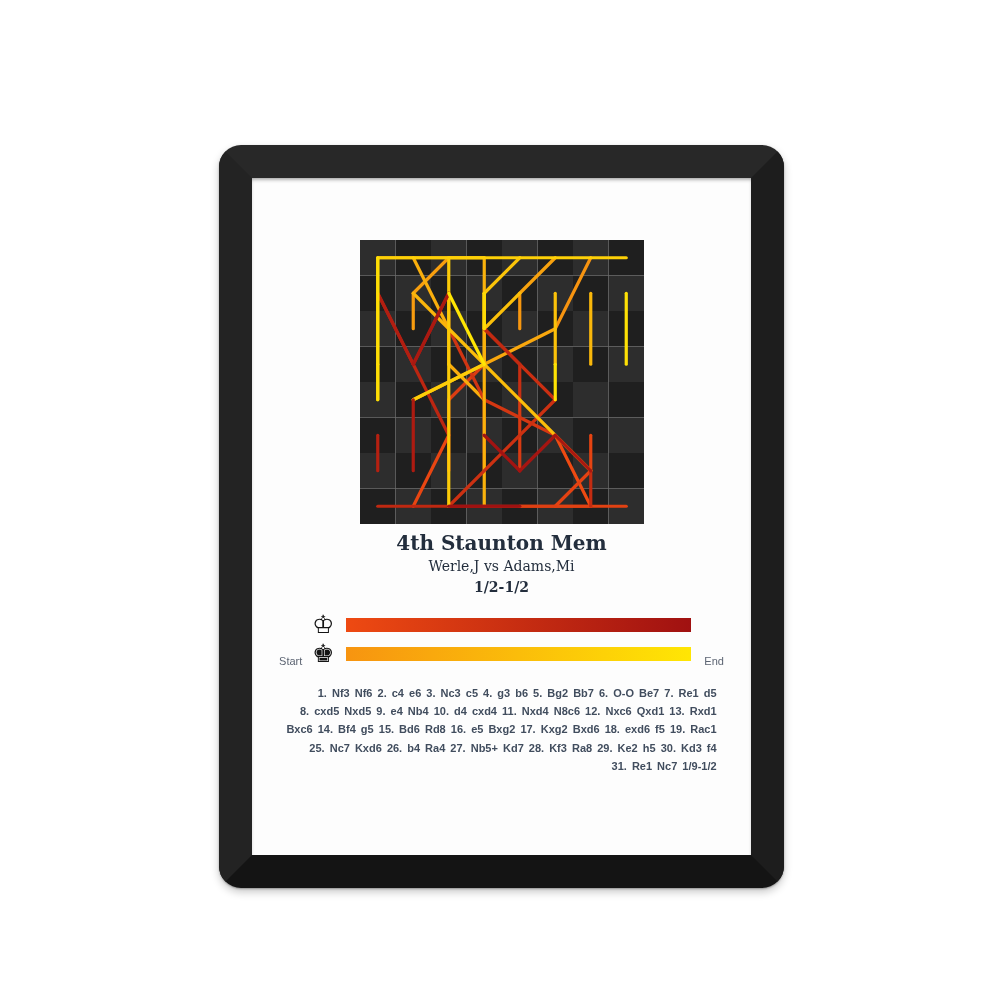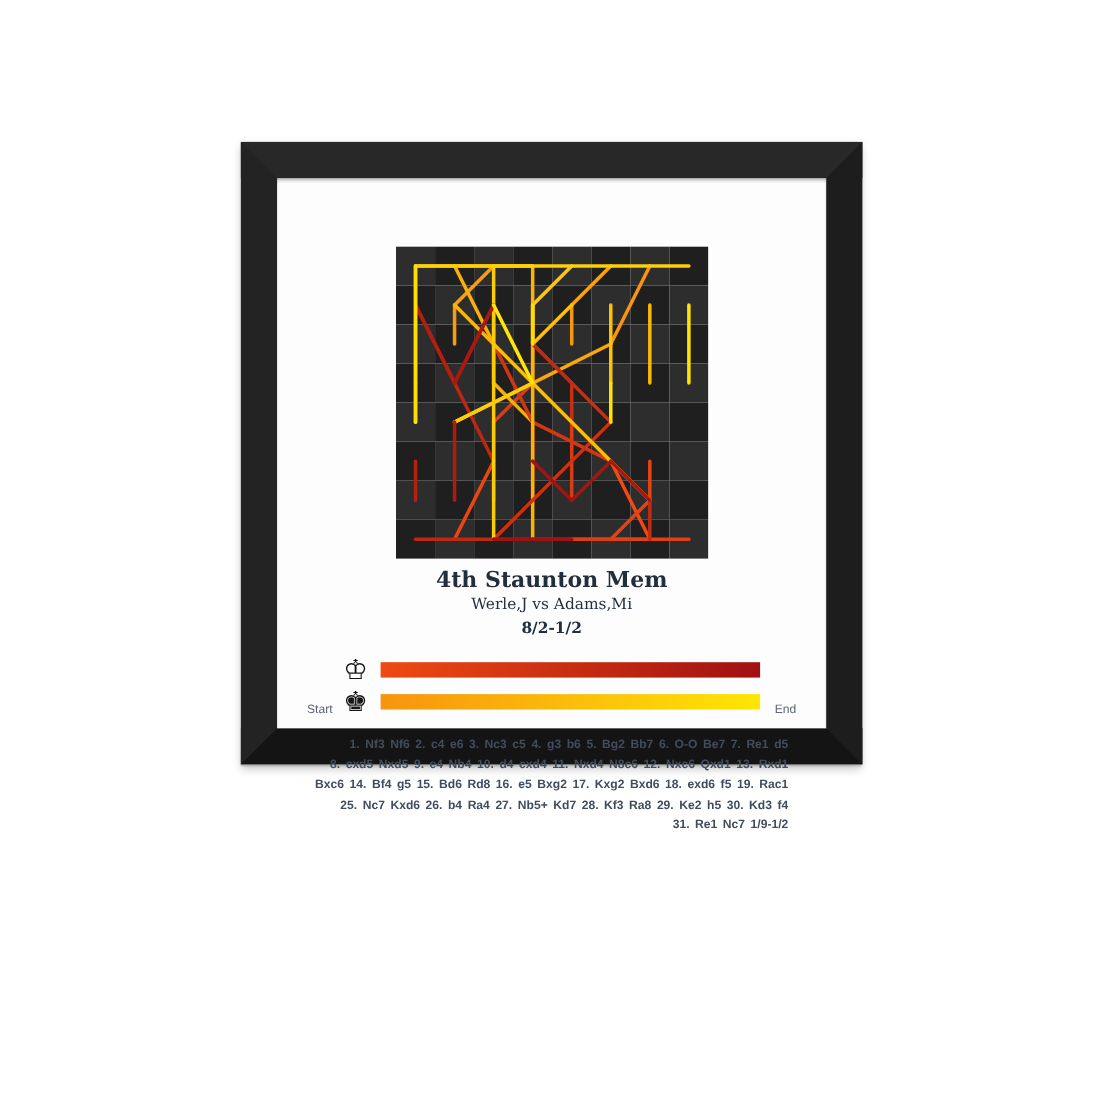--- a/index.html
+++ b/index.html
@@ -1,25 +1,26 @@
 <!DOCTYPE html>
 <html><head>
 <meta charset="utf-8">
 <style>
   * { margin:0; padding:0; box-sizing:border-box; }
   html,body { width:1000px; height:1000px; background:#ffffff; font-family:"Liberation Sans", sans-serif; }
   .scene { position:relative; width:1000px; height:1000px; background:#ffffff; overflow:hidden; }
 
   
   .frame {
-    position:absolute; left:219px; top:129px; width:565px; height:566px;
+    position:absolute; left:219px; top:145px; width:565px; height:743px;
     border-style:solid; border-width:33px;
     border-color:#282828 #1d1d1d #141414 #232323;
     background:#ffffff;
     box-shadow: 0 4px 8px rgba(0,0,0,0.22), 0 1px 2px rgba(0,0,0,0.30);
+    border-radius: 22px;
   }
   .mat {
     width:100%; height:100%; background:#fdfdfd;
     box-shadow: inset 0 3px 4px -2px rgba(0,0,0,0.45);
     display:flex; flex-direction:column; align-items:center;
   }
 
   
   .board-wrap { margin-top:62px; width:284px; height:284px; }
   svg { display:block; }
@@ -179,21 +180,21 @@
             <line x1="159.75" y1="230.75" x2="124.25" y2="195.25" stroke="rgb(163,19,17)" stroke-width="3.2" stroke-linecap="round"></line>
             <line x1="195.25" y1="124.25" x2="195.25" y2="159.75" stroke="rgb(255,227,4)" stroke-width="3.2" stroke-linecap="round"></line>
             <line x1="88.75" y1="266.25" x2="159.75" y2="266.25" stroke="rgb(160,17,17)" stroke-width="3.2" stroke-linecap="round"></line>
             <line x1="124.25" y1="124.25" x2="88.75" y2="53.25" stroke="rgb(255,230,4)" stroke-width="3.2" stroke-linecap="round"></line>
           </svg>
       </div>
 
       <div class="header">
         <div class="title">4th Staunton Mem</div>
         <div class="players">Werle,J vs Adams,Mi</div>
-        <div class="result">8/2-1/2</div>
+        <div class="result">1/2-1/2</div>
       </div>
 
       <div class="legend">
         <span class="legend-label start">Start</span>
         <div class="legend-rows">
           <div class="legend-row">
             <span class="king">♔</span>
             <div class="bar" style="background: linear-gradient(90deg, rgb(238, 74, 18), rgb(160, 17, 17));"></div>
           </div>
           <div class="legend-row">

